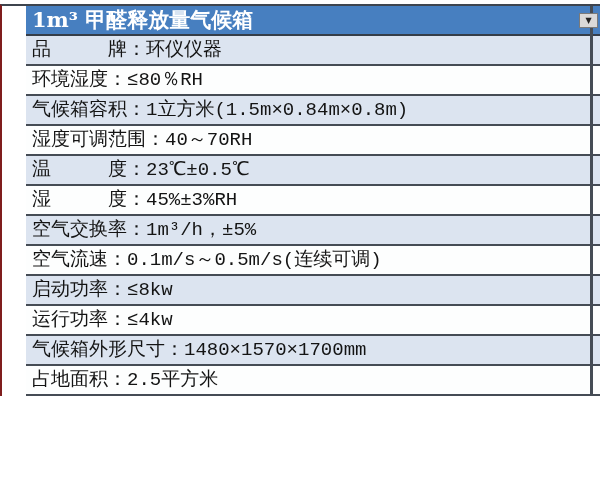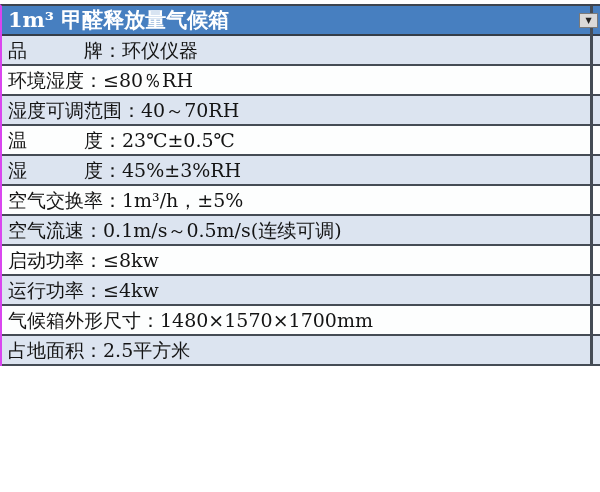--- a/index.html
+++ b/index.html
@@ -11,22 +11,23 @@
     width: 600px;
     height: 492px;
     overflow: hidden;
     font-family: "DejaVu Serif", "Liberation Serif", serif;
   }
   .spec-table {
     position: relative;
     margin-top: 4px;
     width: 600px;
     border-top: 2px solid #3d444e;
-    border-left: 2px solid #d946ef;
+    border-left: 2px solid #7f1d1d;
     box-sizing: border-box;
+    padding-left: 24px;
   }
   .header-row {
     position: relative;
     height: 28px;
     line-height: 28px;
     background: #477fc0;
     border-bottom: 2px solid #353d48;
     color: #ffffff;
     font-weight: bold;
     font-size: 21px;
@@ -36,20 +37,21 @@
   }
   .rows .row {
     height: 28px;
     line-height: 28px;
     border-bottom: 2px solid #454c55;
     font-size: 19px;
     color: #141414;
     padding-left: 6px;
     white-space: nowrap;
     overflow: hidden;
+    font-family: Liberation Mono, monospace;
   }
   .rows .row:nth-child(odd)  { background: #dce4f0; }
   .rows .row:nth-child(even) { background: #fdfefe; }
   .col-divider {
     position: absolute;
     top: 0;
     bottom: 0;
     left: 588px;
     width: 3px;
     background: #454c55;
@@ -86,20 +88,21 @@
   <div class="header-row">
     <span>1m³ 甲醛释放量气候箱</span>
     <button class="dropdown-btn">
       <span class="tri">▼</span>
     </button>
   </div>
 
   <div class="rows">
     <div class="row"><span>品　　　牌：环仪仪器</span></div>
     <div class="row"><span>环境湿度：≤80％RH</span></div>
+    <div class="row"><span>气候箱容积：1立方米(1.5m×0.84m×0.8m)</span></div>
     <div class="row"><span>湿度可调范围：40～70RH</span></div>
     <div class="row"><span>温　　　度：23℃±0.5℃</span></div>
     <div class="row"><span>湿　　　度：45%±3%RH</span></div>
     <div class="row"><span>空气交换率：1m³/h，±5%</span></div>
     <div class="row"><span>空气流速：0.1m/s～0.5m/s(连续可调)</span></div>
     <div class="row"><span>启动功率：≤8kw</span></div>
     <div class="row"><span>运行功率：≤4kw</span></div>
     <div class="row"><span>气候箱外形尺寸：1480×1570×1700mm</span></div>
     <div class="row"><span>占地面积：2.5平方米</span></div>
   </div>

